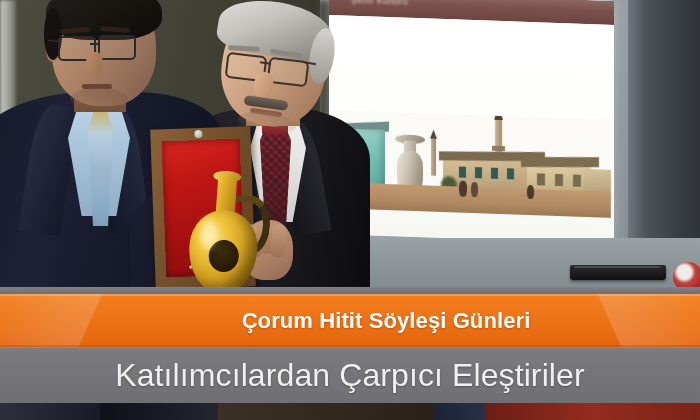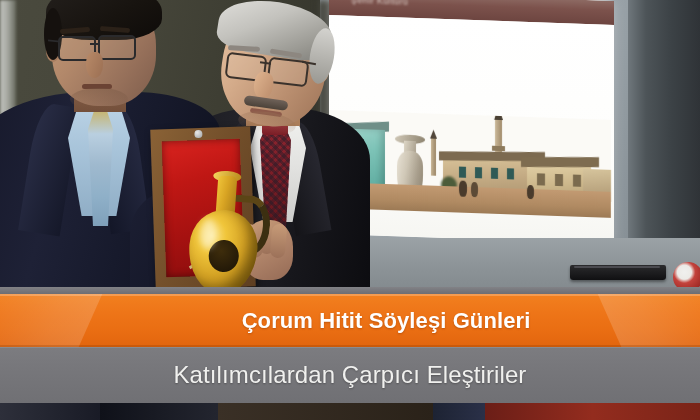--- a/index.html
+++ b/index.html
@@ -228,21 +228,21 @@
   .otitle{position:absolute;left:0;top:0;width:700px;height:53px;
     display:flex;align-items:center;justify-content:center;
     color:#fff;font-size:22px;font-weight:bold;letter-spacing:.1px;
     text-shadow:0 1px 2px rgba(120,45,0,.40);margin-left:36px;}
 
   .greybar{position:absolute;left:0;top:347px;width:700px;height:56px;
     background:linear-gradient(180deg,#7c7c80 0%,#76767a 45%,#707074 100%);}
   .gb-top{position:absolute;left:0;top:0;width:100%;height:1px;background:rgba(255,255,255,.12);}
   .osub{position:absolute;left:0;top:0;width:700px;height:56px;
     display:flex;align-items:center;justify-content:center;
-    color:#f0f0ee;font-size:24px;letter-spacing:.1px;
+    color:#f0f0ee;font-size:32px;letter-spacing:.1px;
     text-shadow:0 1px 2px rgba(0,0,0,.30);}
 
   
   .bottomstrip{position:absolute;left:0;top:403px;width:700px;height:17px;overflow:hidden;}
   .bs-a{position:absolute;left:0;top:0;width:100px;height:17px;background:linear-gradient(90deg,#2d2f3a,#191b26);}
   .bs-b{position:absolute;left:100px;top:0;width:118px;height:17px;background:linear-gradient(90deg,#0f1119,#23252f);}
   .bs-c{position:absolute;left:218px;top:0;width:215px;height:17px;background:linear-gradient(90deg,#3a3026,#2a2219);}
   .bs-d{position:absolute;left:433px;top:0;width:52px;height:17px;background:linear-gradient(90deg,#1d2333,#2a3048);}
   .bs-e{position:absolute;left:485px;top:0;width:215px;height:17px;background:linear-gradient(90deg,#6b1e17,#932c1e 50%,#7a2418);}
 </style>

